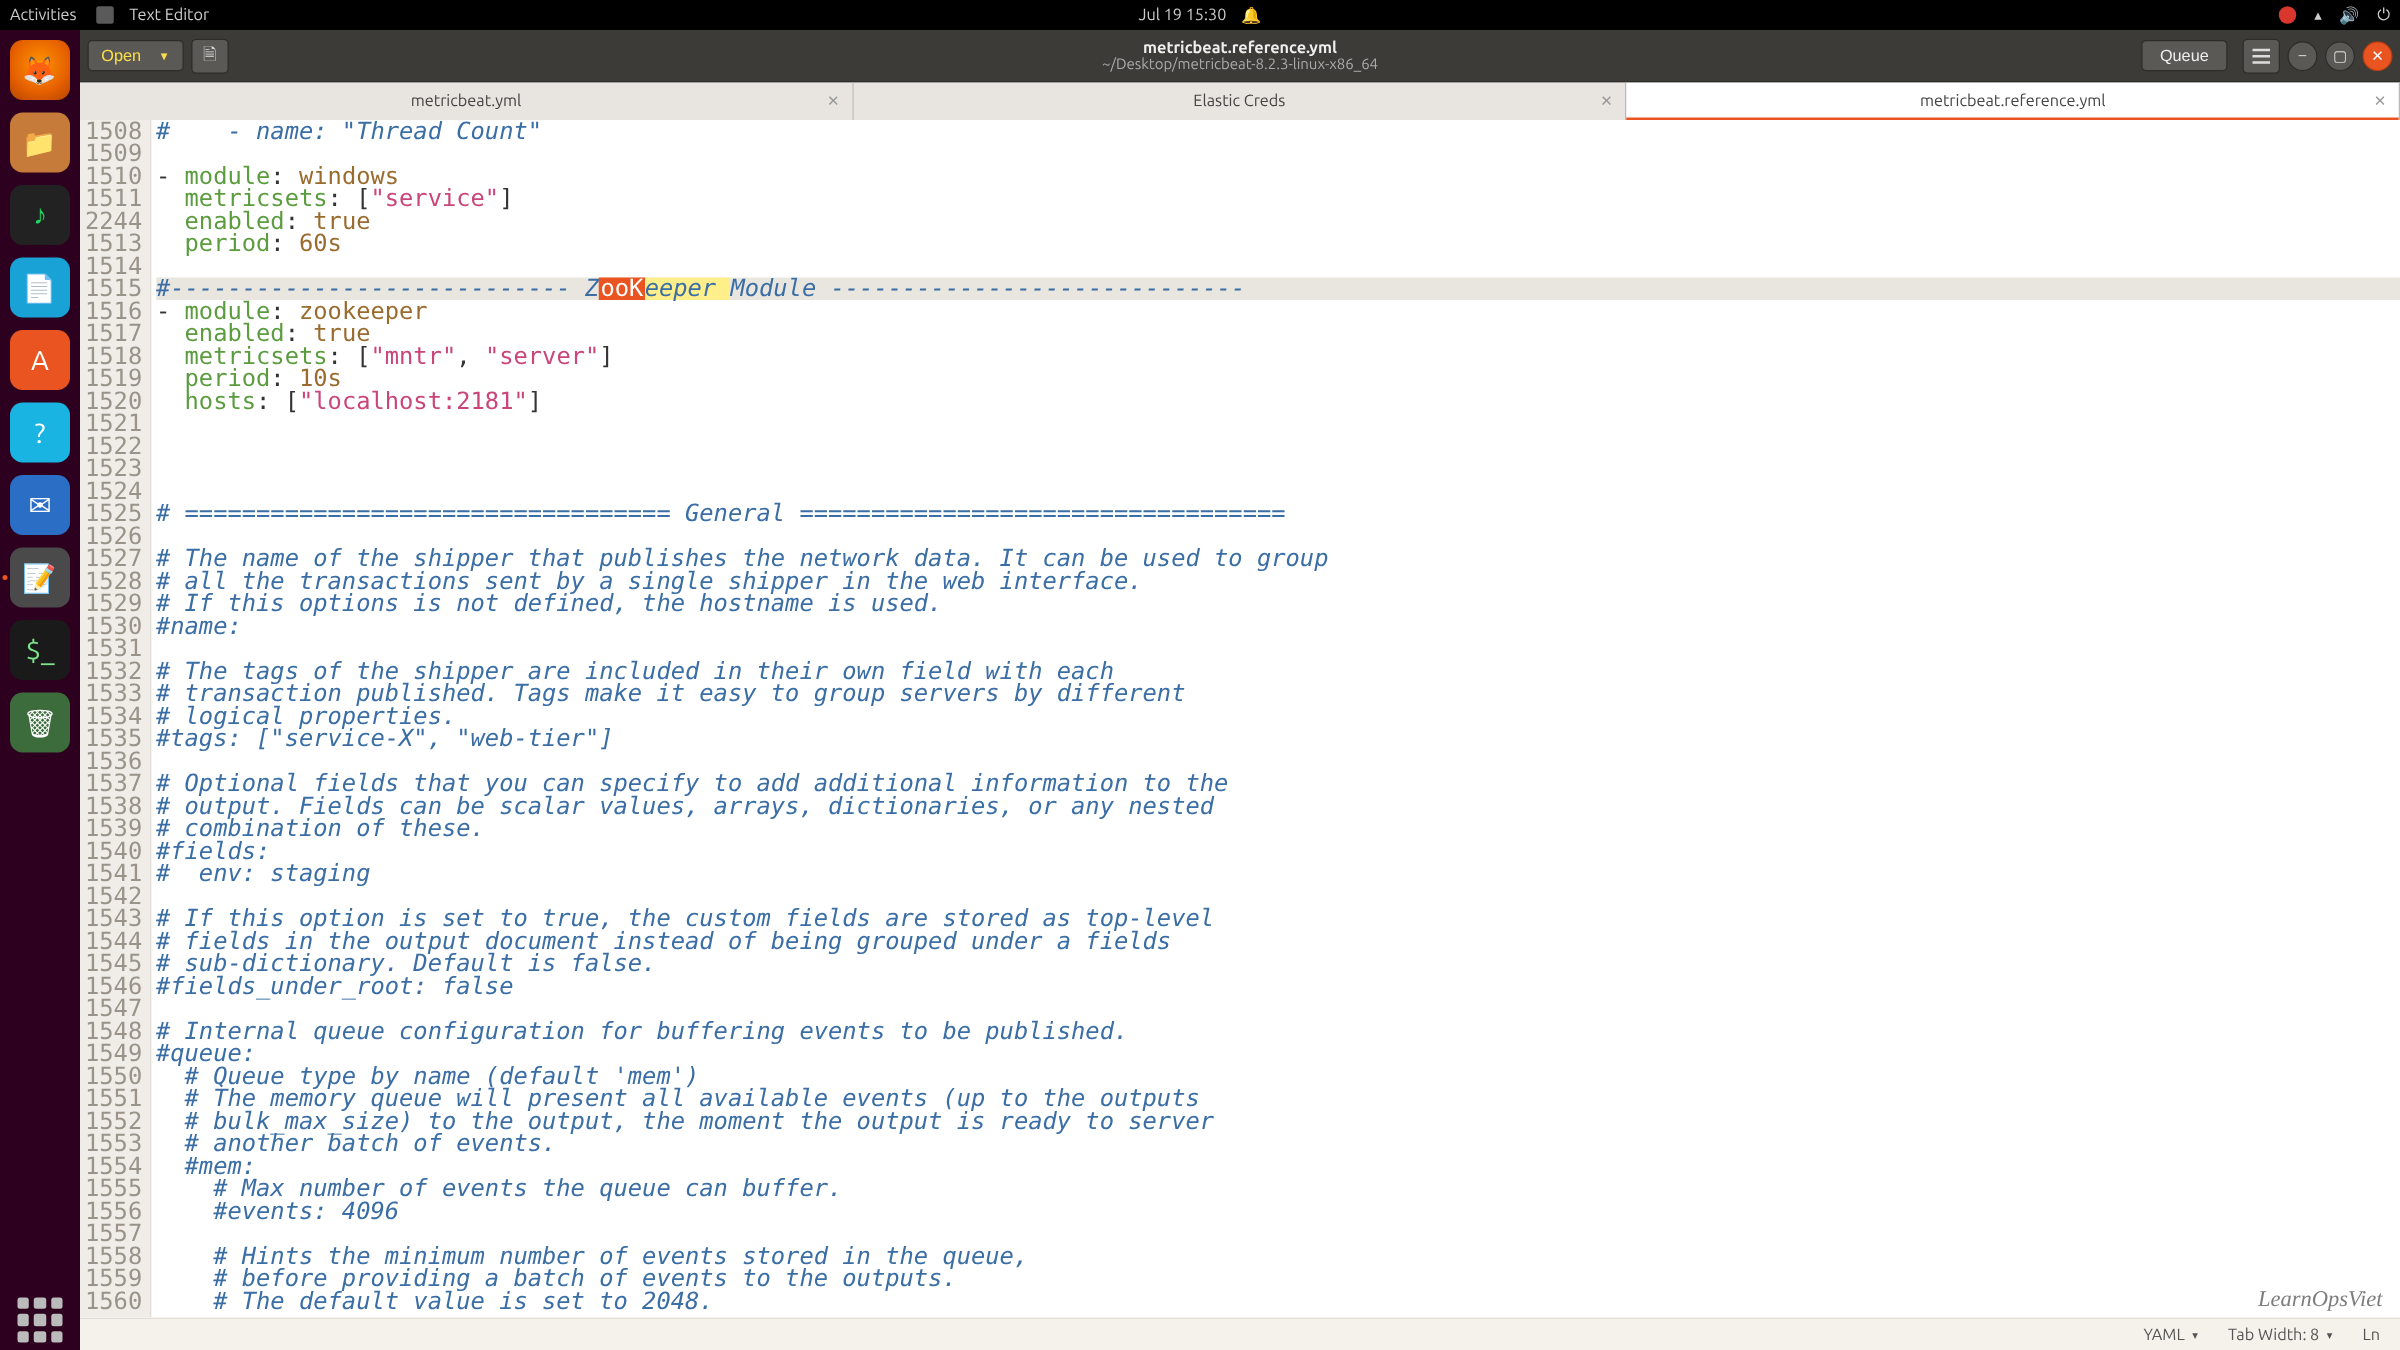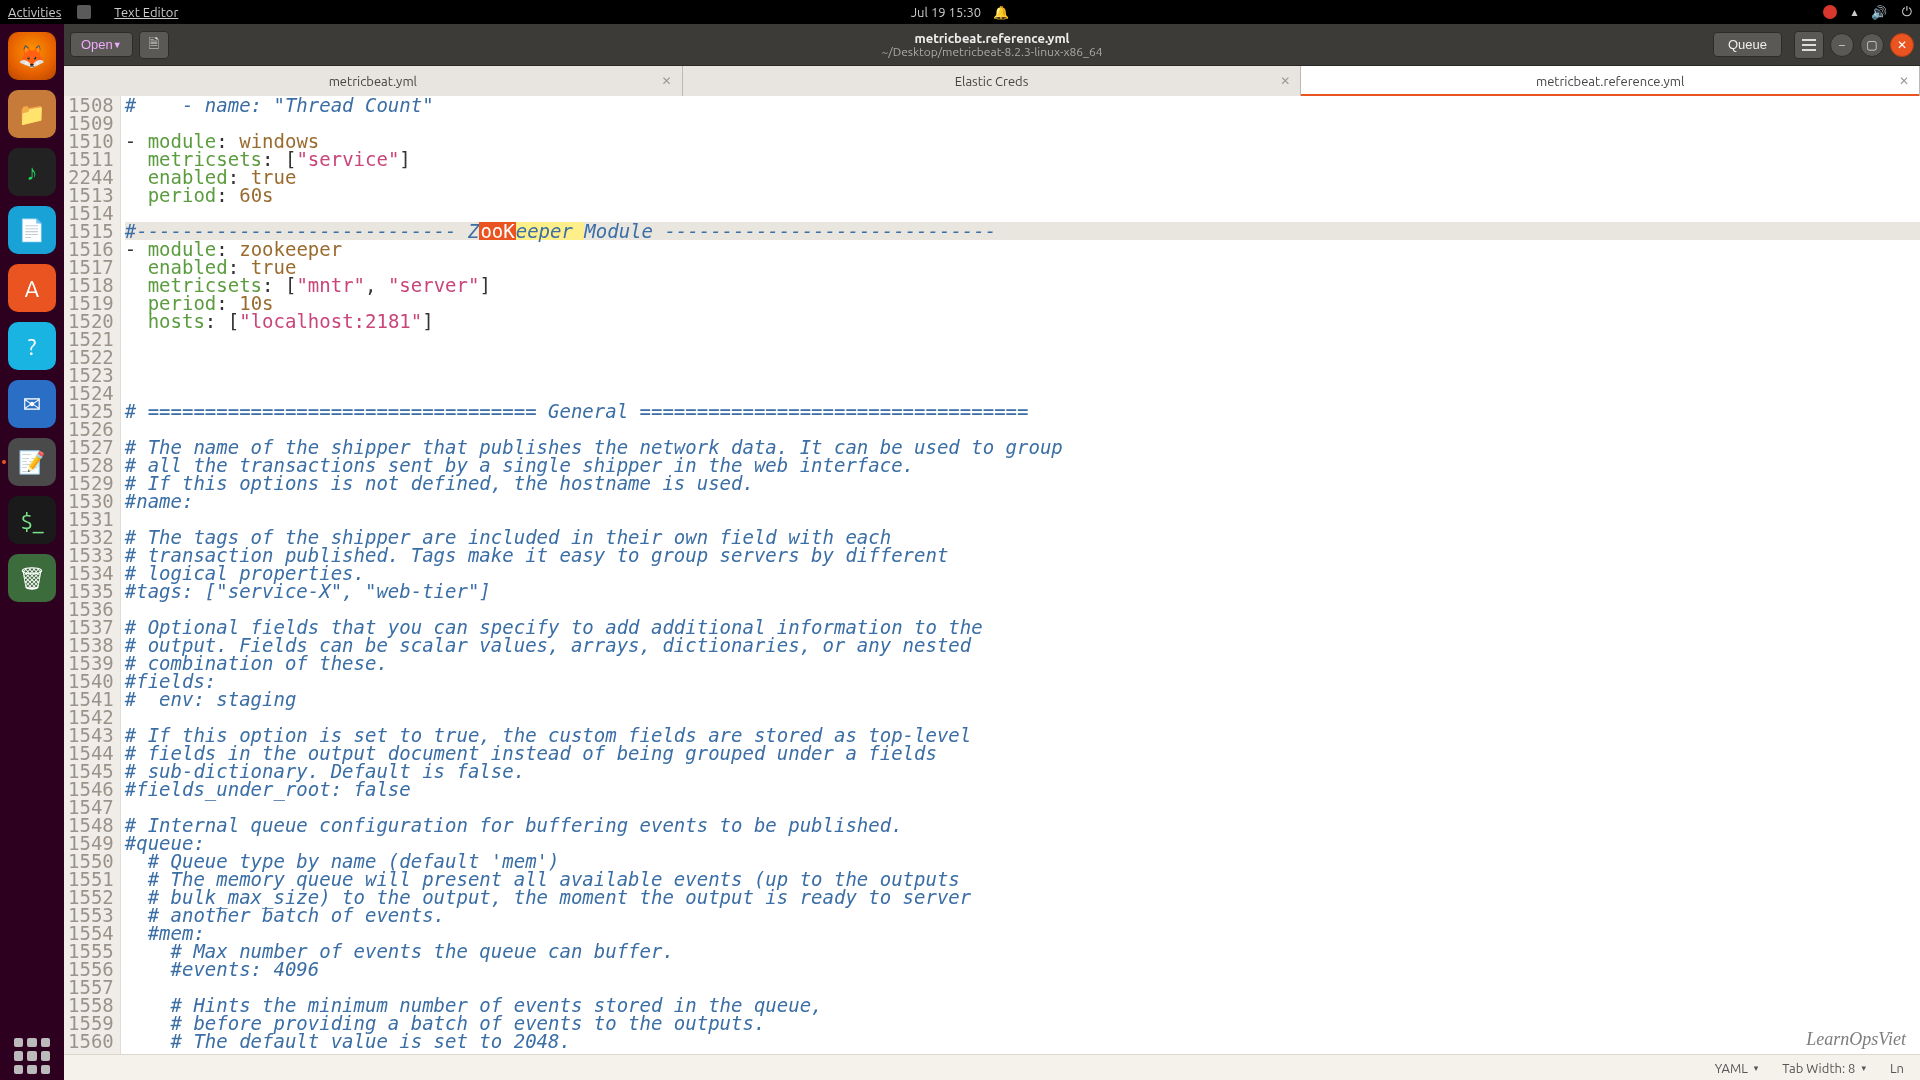--- a/index.html
+++ b/index.html
@@ -14,24 +14,24 @@
 }
 .topbar {
   height: 24px;
   background: #000;
   color: #ccc;
   display: flex;
   align-items: center;
   padding: 0 8px;
   font-size: 13px;
 }
-.topbar-left { display: flex; align-items: flex-start; gap: 16px; text-decoration: underline; }
+.topbar-left { display: flex; align-items: flex-start; gap: 16px; }
 .topbar-center { position: absolute; left: 50%; transform: translateX(-50%); display: flex; gap: 12px; }
 .topbar-right { margin-left: auto; display: flex; gap: 14px; align-items: center; }
-.app-label { display: flex; align-items: center; gap: 23px; }
+.app-label { display: flex; align-items: center; gap: 12px; }
 .te-ico { width: 14px; height: 14px; background: #5a5a5a; border-radius: 2px; display: inline-block; }
 
 .dock {
   position: absolute;
   left: 0;
   top: 24px;
   bottom: 0;
   width: 64px;
   background: linear-gradient(#2c001e,#2c001e);
   background-color: #111;
@@ -82,23 +82,23 @@
   border-bottom: 1px solid #2a2926;
   display: flex;
   align-items: center;
   padding: 0 6px;
   position: relative;
 }
 .open-btn {
   background: #5a5955;
   border: 1px solid #2d2c2a;
   border-radius: 4px;
-  color: #f0abfc;
+  color: #fde047;
   padding: 4px 10px;
-  display: flex; align-items: center; gap: 0;
+  display: flex; align-items: center; gap: 14px;
   font-size: 13px;
 }
 .icon-btn {
   width: 30px; height: 28px;
   background: #5a5955;
   border: 1px solid #2d2c2a;
   border-radius: 4px;
   margin-left: 6px;
   display:flex; align-items:center; justify-content:center;
   color:#ddd;

